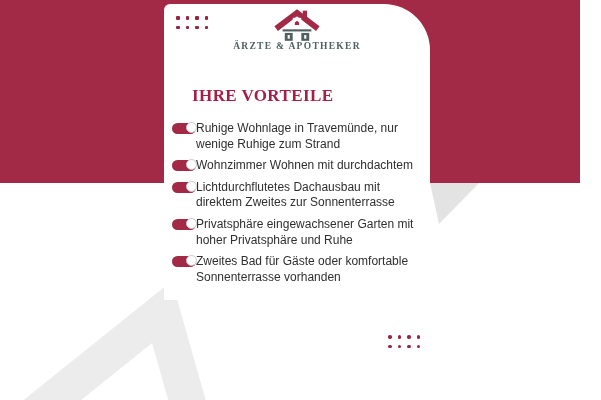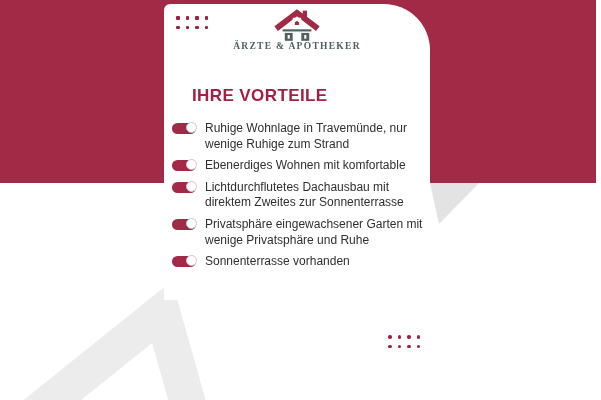--- a/index.html
+++ b/index.html
@@ -1,17 +1,17 @@
 <!DOCTYPE html>
 <html><head>
 <meta charset="utf-8">
 <style>
   html,body{margin:0;padding:0;background:#fff;}
   .stage{position:relative;width:580px;height:400px;overflow:hidden;
-         font-family:"Liberation Sans",sans-serif;background:#ffffff;padding-left:16px;}
+         font-family:"Liberation Sans",sans-serif;background:#ffffff;}
 
   
   .band{position:absolute;left:0;top:0;width:601px;height:183px;background:#a22a46;}
 
   
   .ghost{position:absolute;left:0;top:0;width:601px;height:400px;pointer-events:none;}
 
   
   .card{position:absolute;left:164px;top:4px;width:266px;height:296px;
         background:#ffffff;border-radius:6px 46px 0 0;}
@@ -27,25 +27,25 @@
   .dots-br{left:388px;top:335px;}
 
   
   .logo{position:absolute;left:164px;top:9px;width:266px;text-align:center;color:#4f5f60;}
   .logo svg{display:block;margin:0 auto;}
   .brand-line{font-family:"Liberation Serif",serif;font-size:9.5px;line-height:11px;
               letter-spacing:1.3px;font-weight:700;white-space:nowrap;}
 
   
   .title{position:absolute;left:192px;top:86px;font-size:17px;font-weight:800;
-         letter-spacing:0.4px;color:#a51e45;}
+         letter-spacing:0.4px;color:#a51e45;font-family:Liberation Serif, serif;}
 
   
   .list{position:absolute;left:172px;top:121px;display:flex;flex-direction:column;gap:6px;}
-  .item{display:flex;gap:9px;align-items:flex-start;}
+  .item{display:flex;align-items:flex-start;}
   .toggle{flex:0 0 auto;margin-top:2px;position:relative;width:24px;height:11px;
           background:#a22a46;border-radius:6px;}
   .toggle .knob{position:absolute;right:-1px;top:-1px;width:11px;height:11px;
           background:#fff;border:1px solid #c9c9c9;border-radius:50%;box-sizing:border-box;}
   .lines{font-size:12px;line-height:15.6px;color:#2f2f2f;}
   .lines div{white-space:nowrap;}
 </style>
 </head>
 <body>
 
@@ -100,49 +100,50 @@
           <div>Ruhige Wohnlage in Travemünde, nur</div>
             <div>wenige Ruhige zum Strand</div>
         </div>
       </div>
 
       <div class="item">
         <div class="toggle">
             <div class="knob"></div>
           </div>
         <div class="lines">
-          <div>Ebenerdiges Wohnen mit komfortable</div>
+          <div>Wohnzimmer Wohnen mit durchdachtem</div>
         </div>
       </div>
 
       <div class="item">
         <div class="toggle">
             <div class="knob"></div>
           </div>
         <div class="lines">
           <div>Lichtdurchflutetes Dachausbau mit</div>
             <div>direktem Zweites zur Sonnenterrasse</div>
         </div>
       </div>
 
       <div class="item">
         <div class="toggle">
             <div class="knob"></div>
           </div>
         <div class="lines">
           <div>Privatsphäre eingewachsener Garten mit</div>
-            <div>wenige Privatsphäre und Ruhe</div>
+            <div>hoher Privatsphäre und Ruhe</div>
         </div>
       </div>
 
       <div class="item">
         <div class="toggle">
             <div class="knob"></div>
           </div>
         <div class="lines">
+          <div>Zweites Bad für Gäste oder komfortable</div>
             <div>Sonnenterrasse vorhanden</div>
         </div>
       </div>
 
 
     </div>
 
     <div class="dots rounds dots-br">
       <span></span>
         <span></span>

